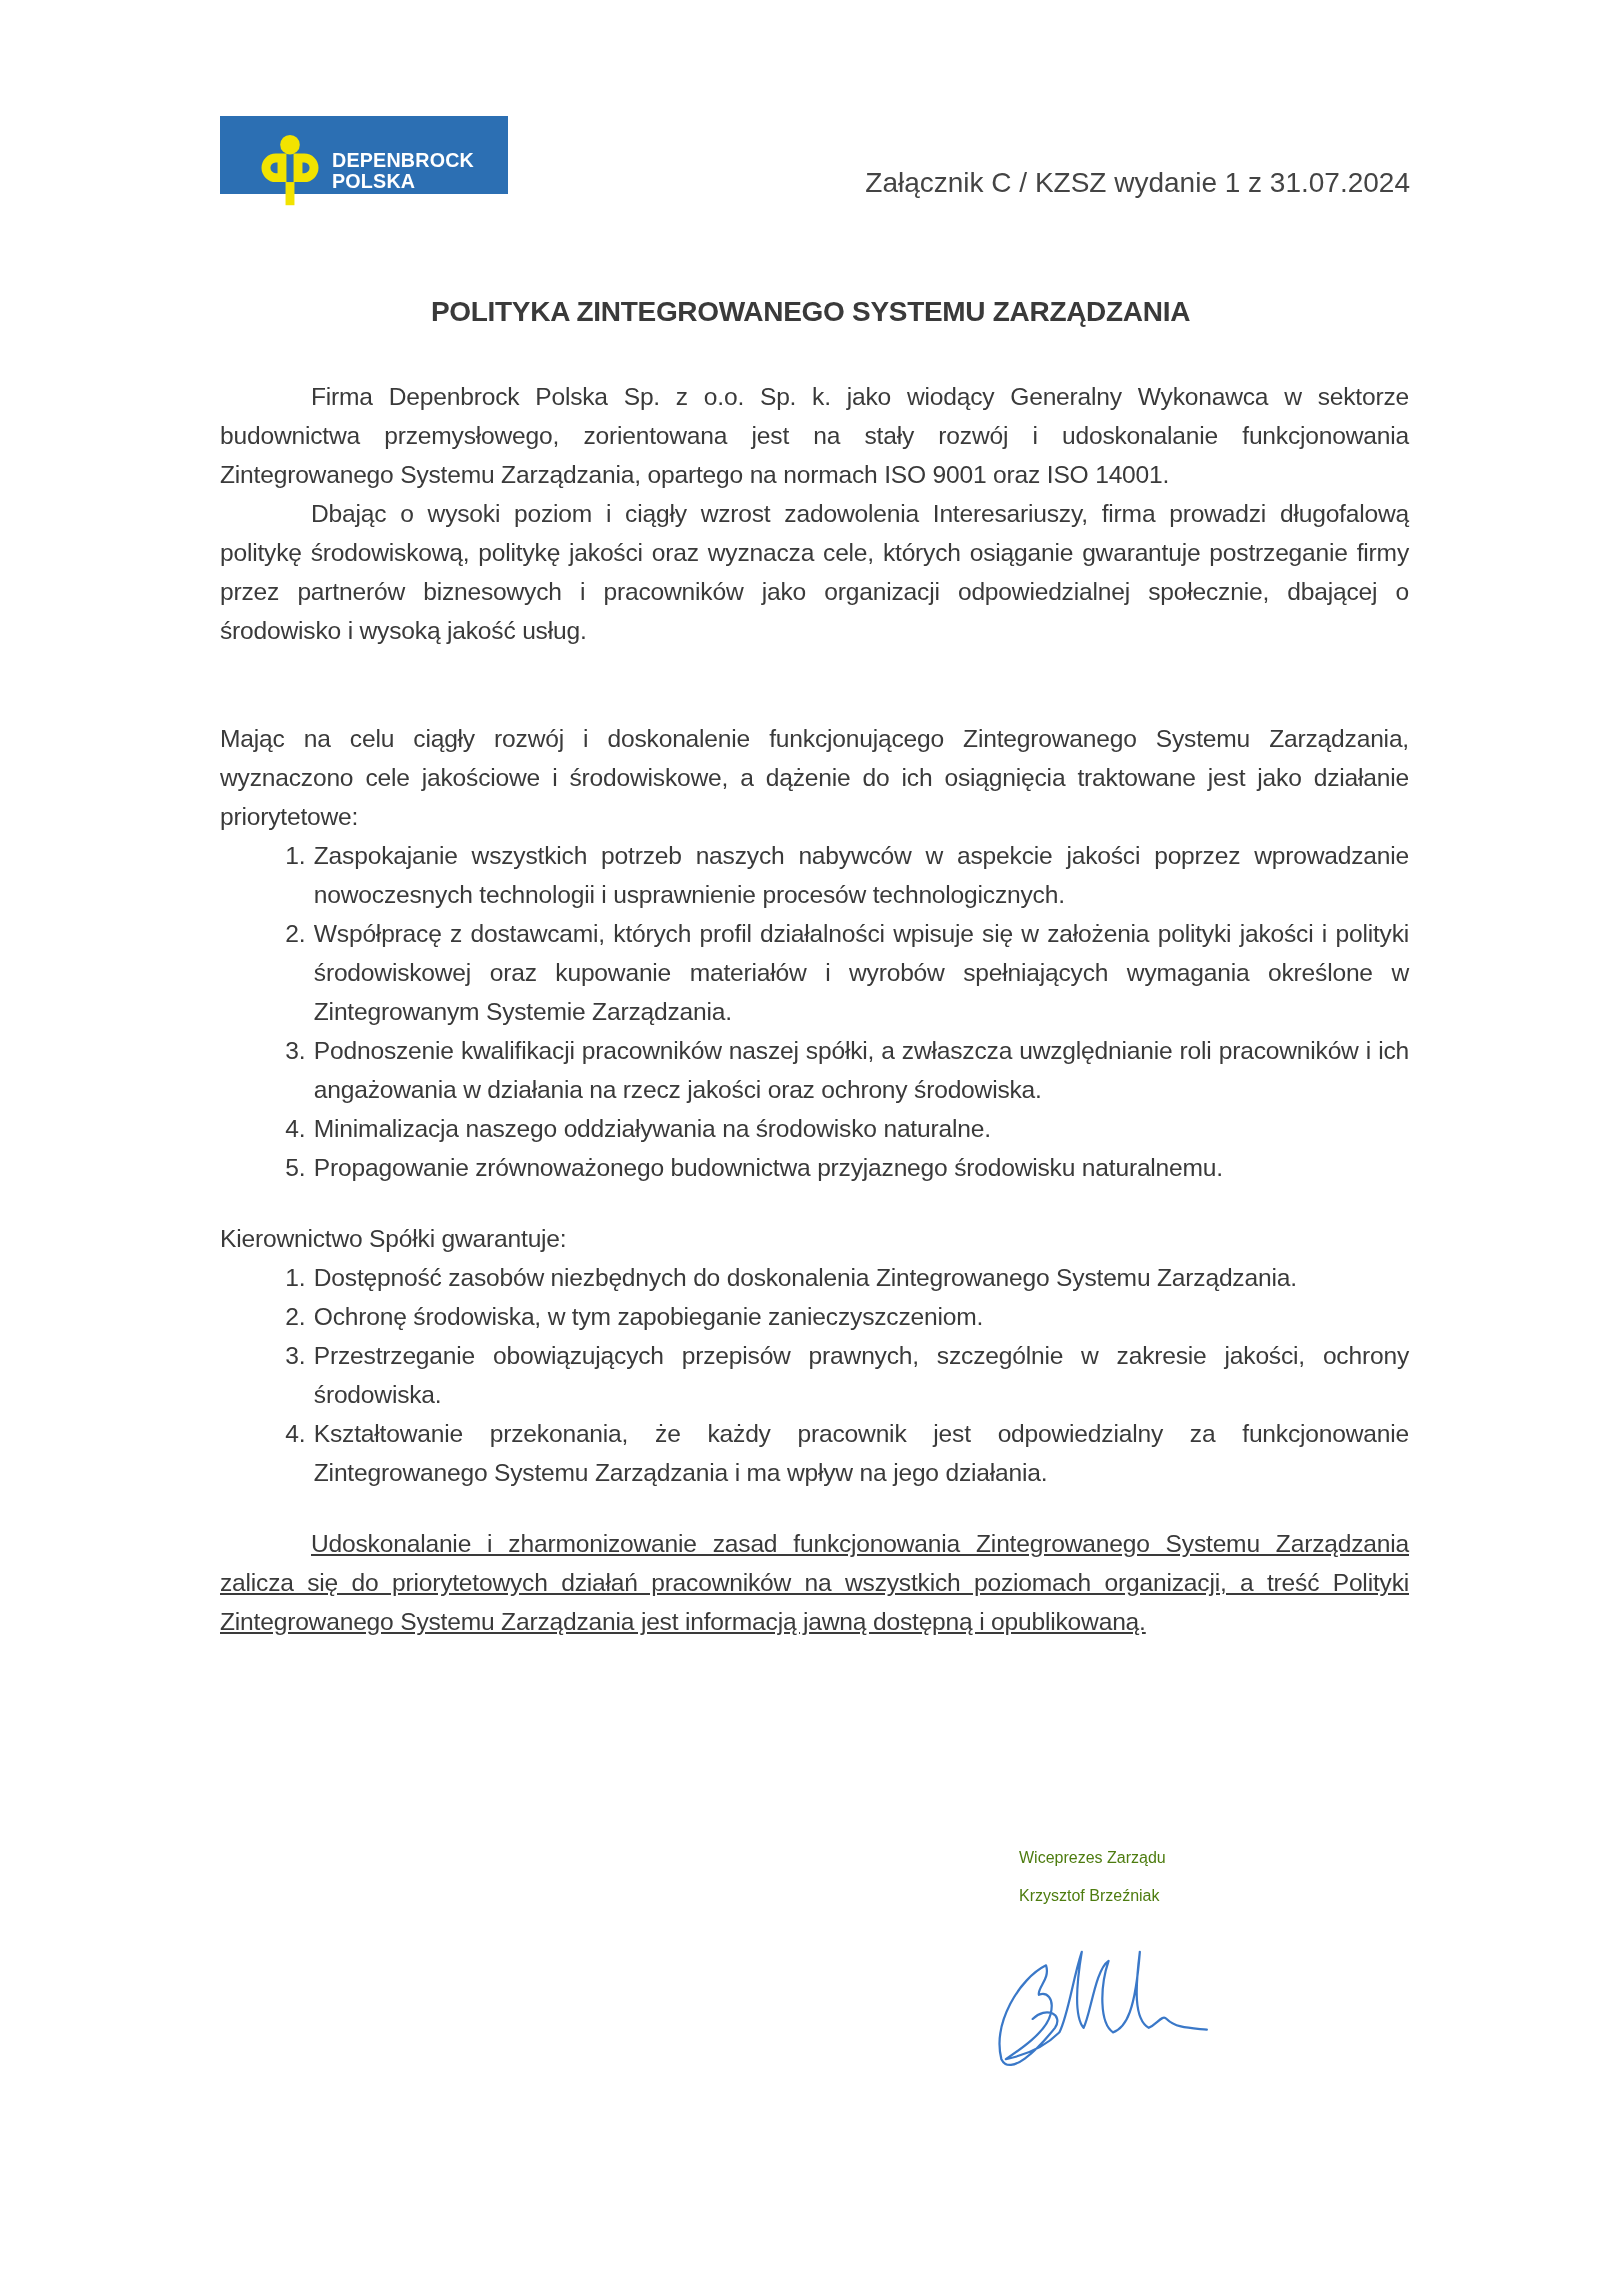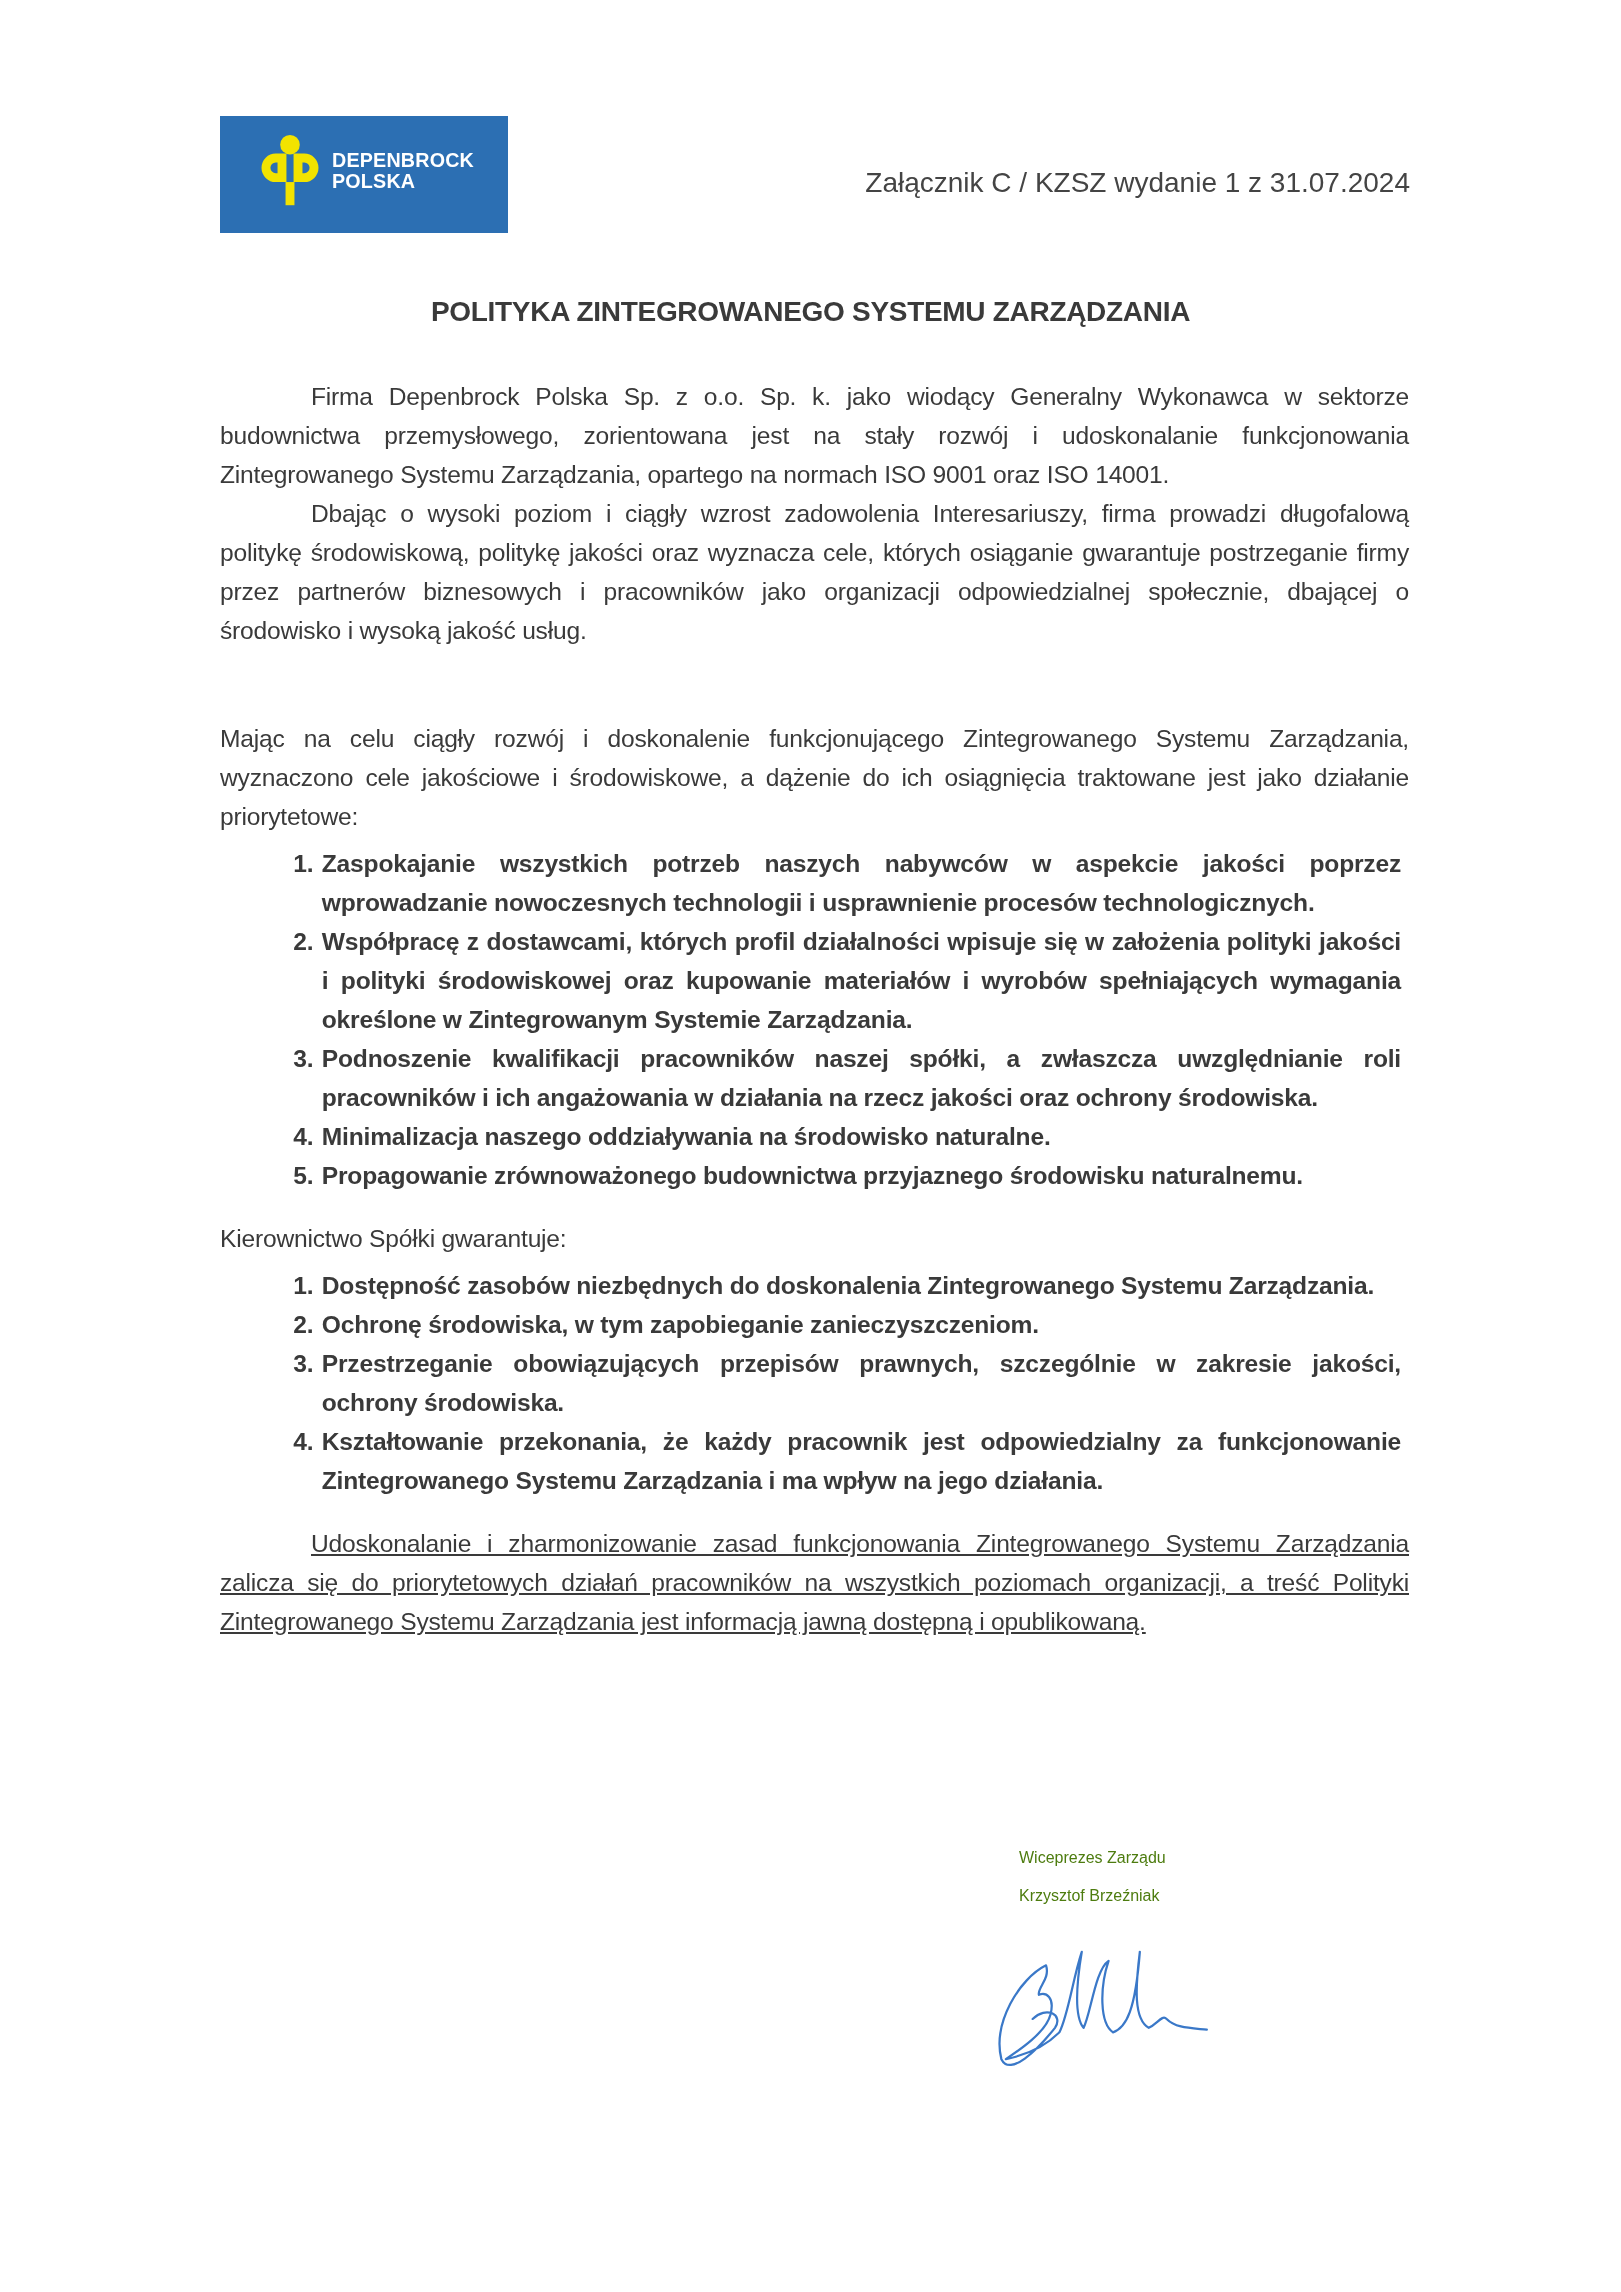--- a/index.html
+++ b/index.html
@@ -1,29 +1,29 @@
 <!DOCTYPE html>
 <html style="font-size:14.3px"><head>
 <meta charset="utf-8">
 <style>
   html, body { margin:0; padding:0; }
   body { width:1621px; height:2293px; background:#ffffff; position:relative; overflow:hidden;
          font-family:"Liberation Sans", sans-serif; color:#3a3a3a; }
-  .logo { position:absolute; left:220px; top:116px; width:288px; height:117px; background:#2c6fb3; }
+  .logo { position:absolute; left:220px; top:116px; width:288px; height:78px; background:#2c6fb3; }
   .logo svg { position:absolute; left:34px; top:18px; }
   .logo .brand { position:absolute; left:112px; top:34px; color:#ffffff; font-weight:bold;
                  font-size:19.7px; line-height:20.6px; letter-spacing:0.2px; }
   .ref { position:absolute; right:211px; top:167px; font-size:28px; color:#444; }
   .title { position:absolute; left:0; width:1621px; top:296px; text-align:center; font-weight:bold;
            font-size:28px; color:#3a3a3a; letter-spacing:-0.3px; }
   .body { position:absolute; left:220px; width:1189px; font-size:24.6px; line-height:39px;
           text-align:justify; letter-spacing:-0.2px; }
   .para { margin:0; }
   .indent { text-indent:91px; }
-  ol { margin:8px; padding-left:92px;font-weight:bold; }
+  ol { margin:0; padding-left:92px; }
   ol li { padding-left:1.8px; }
   .sig { position:absolute; left:1019px; top:1839px; font-size:16px; line-height:38px; color:#4d7c0f; }
   .signature { position:absolute; left:983px; top:1943px; }
 </style>
 </head>
 <body>
 
 <div class="logo">
   <svg width="72" height="73" viewBox="0 0 80 82">
     <circle cx="40" cy="12" r="11" fill="#f2e300"></circle>

